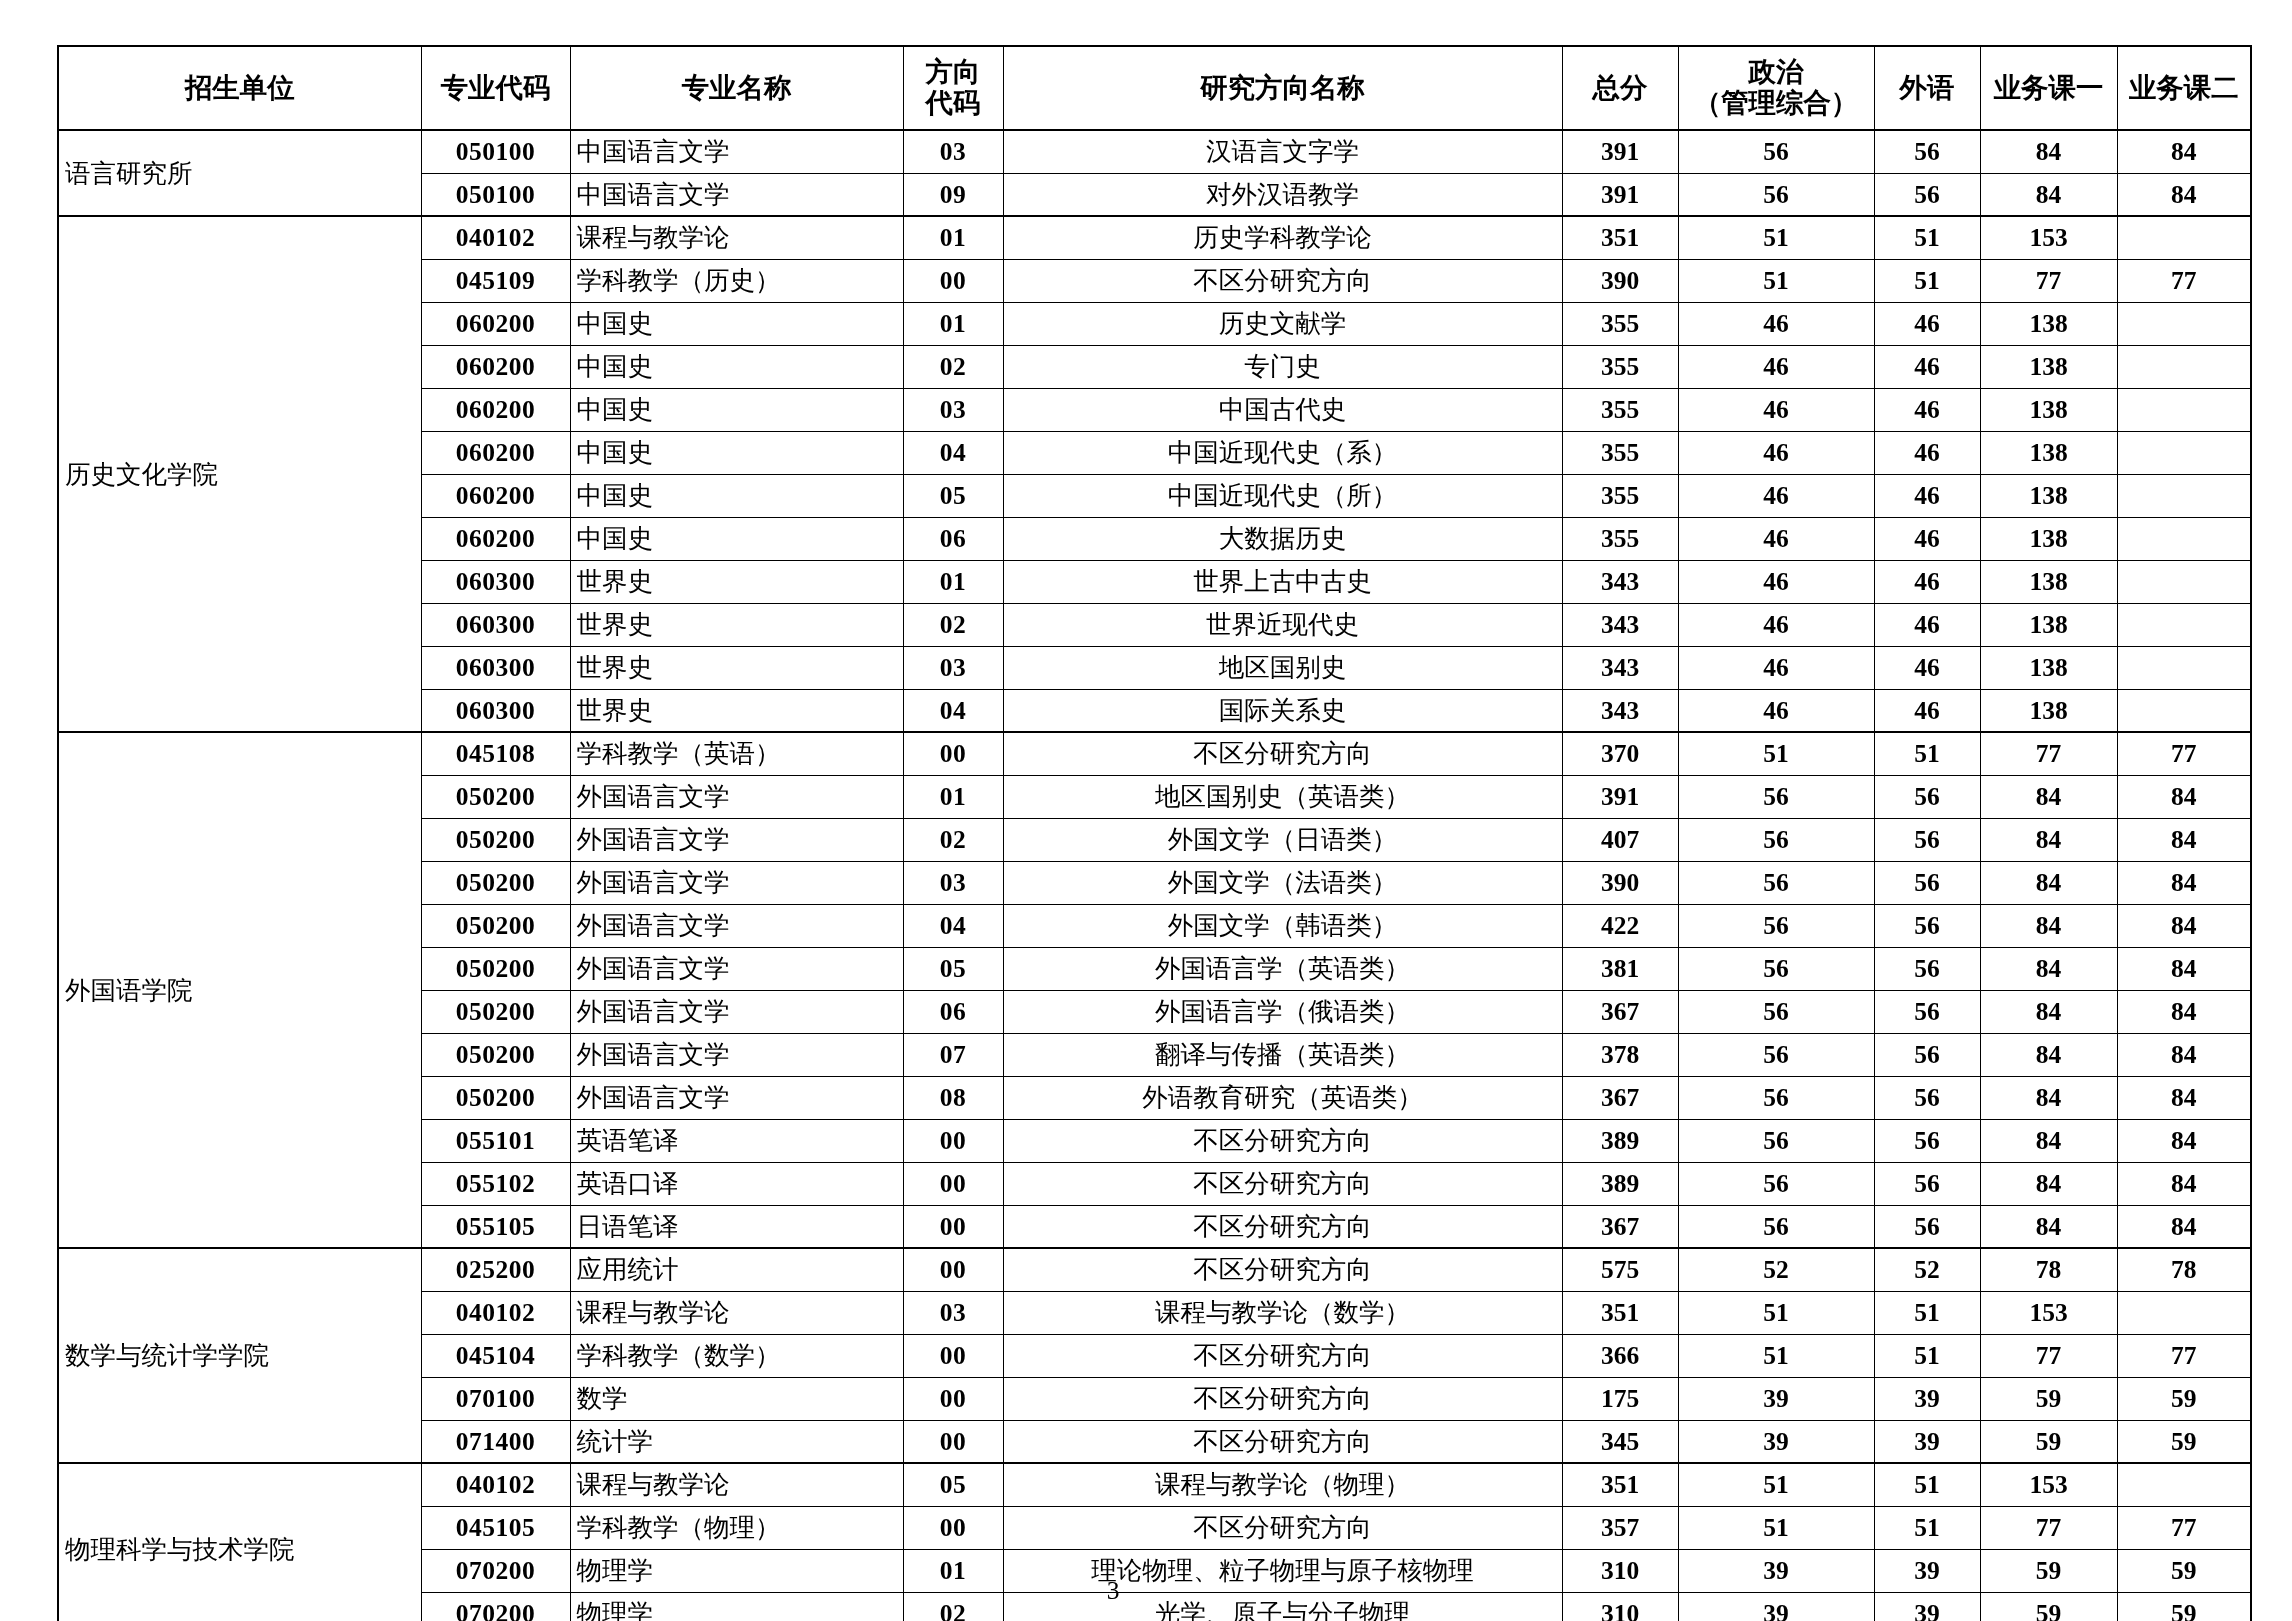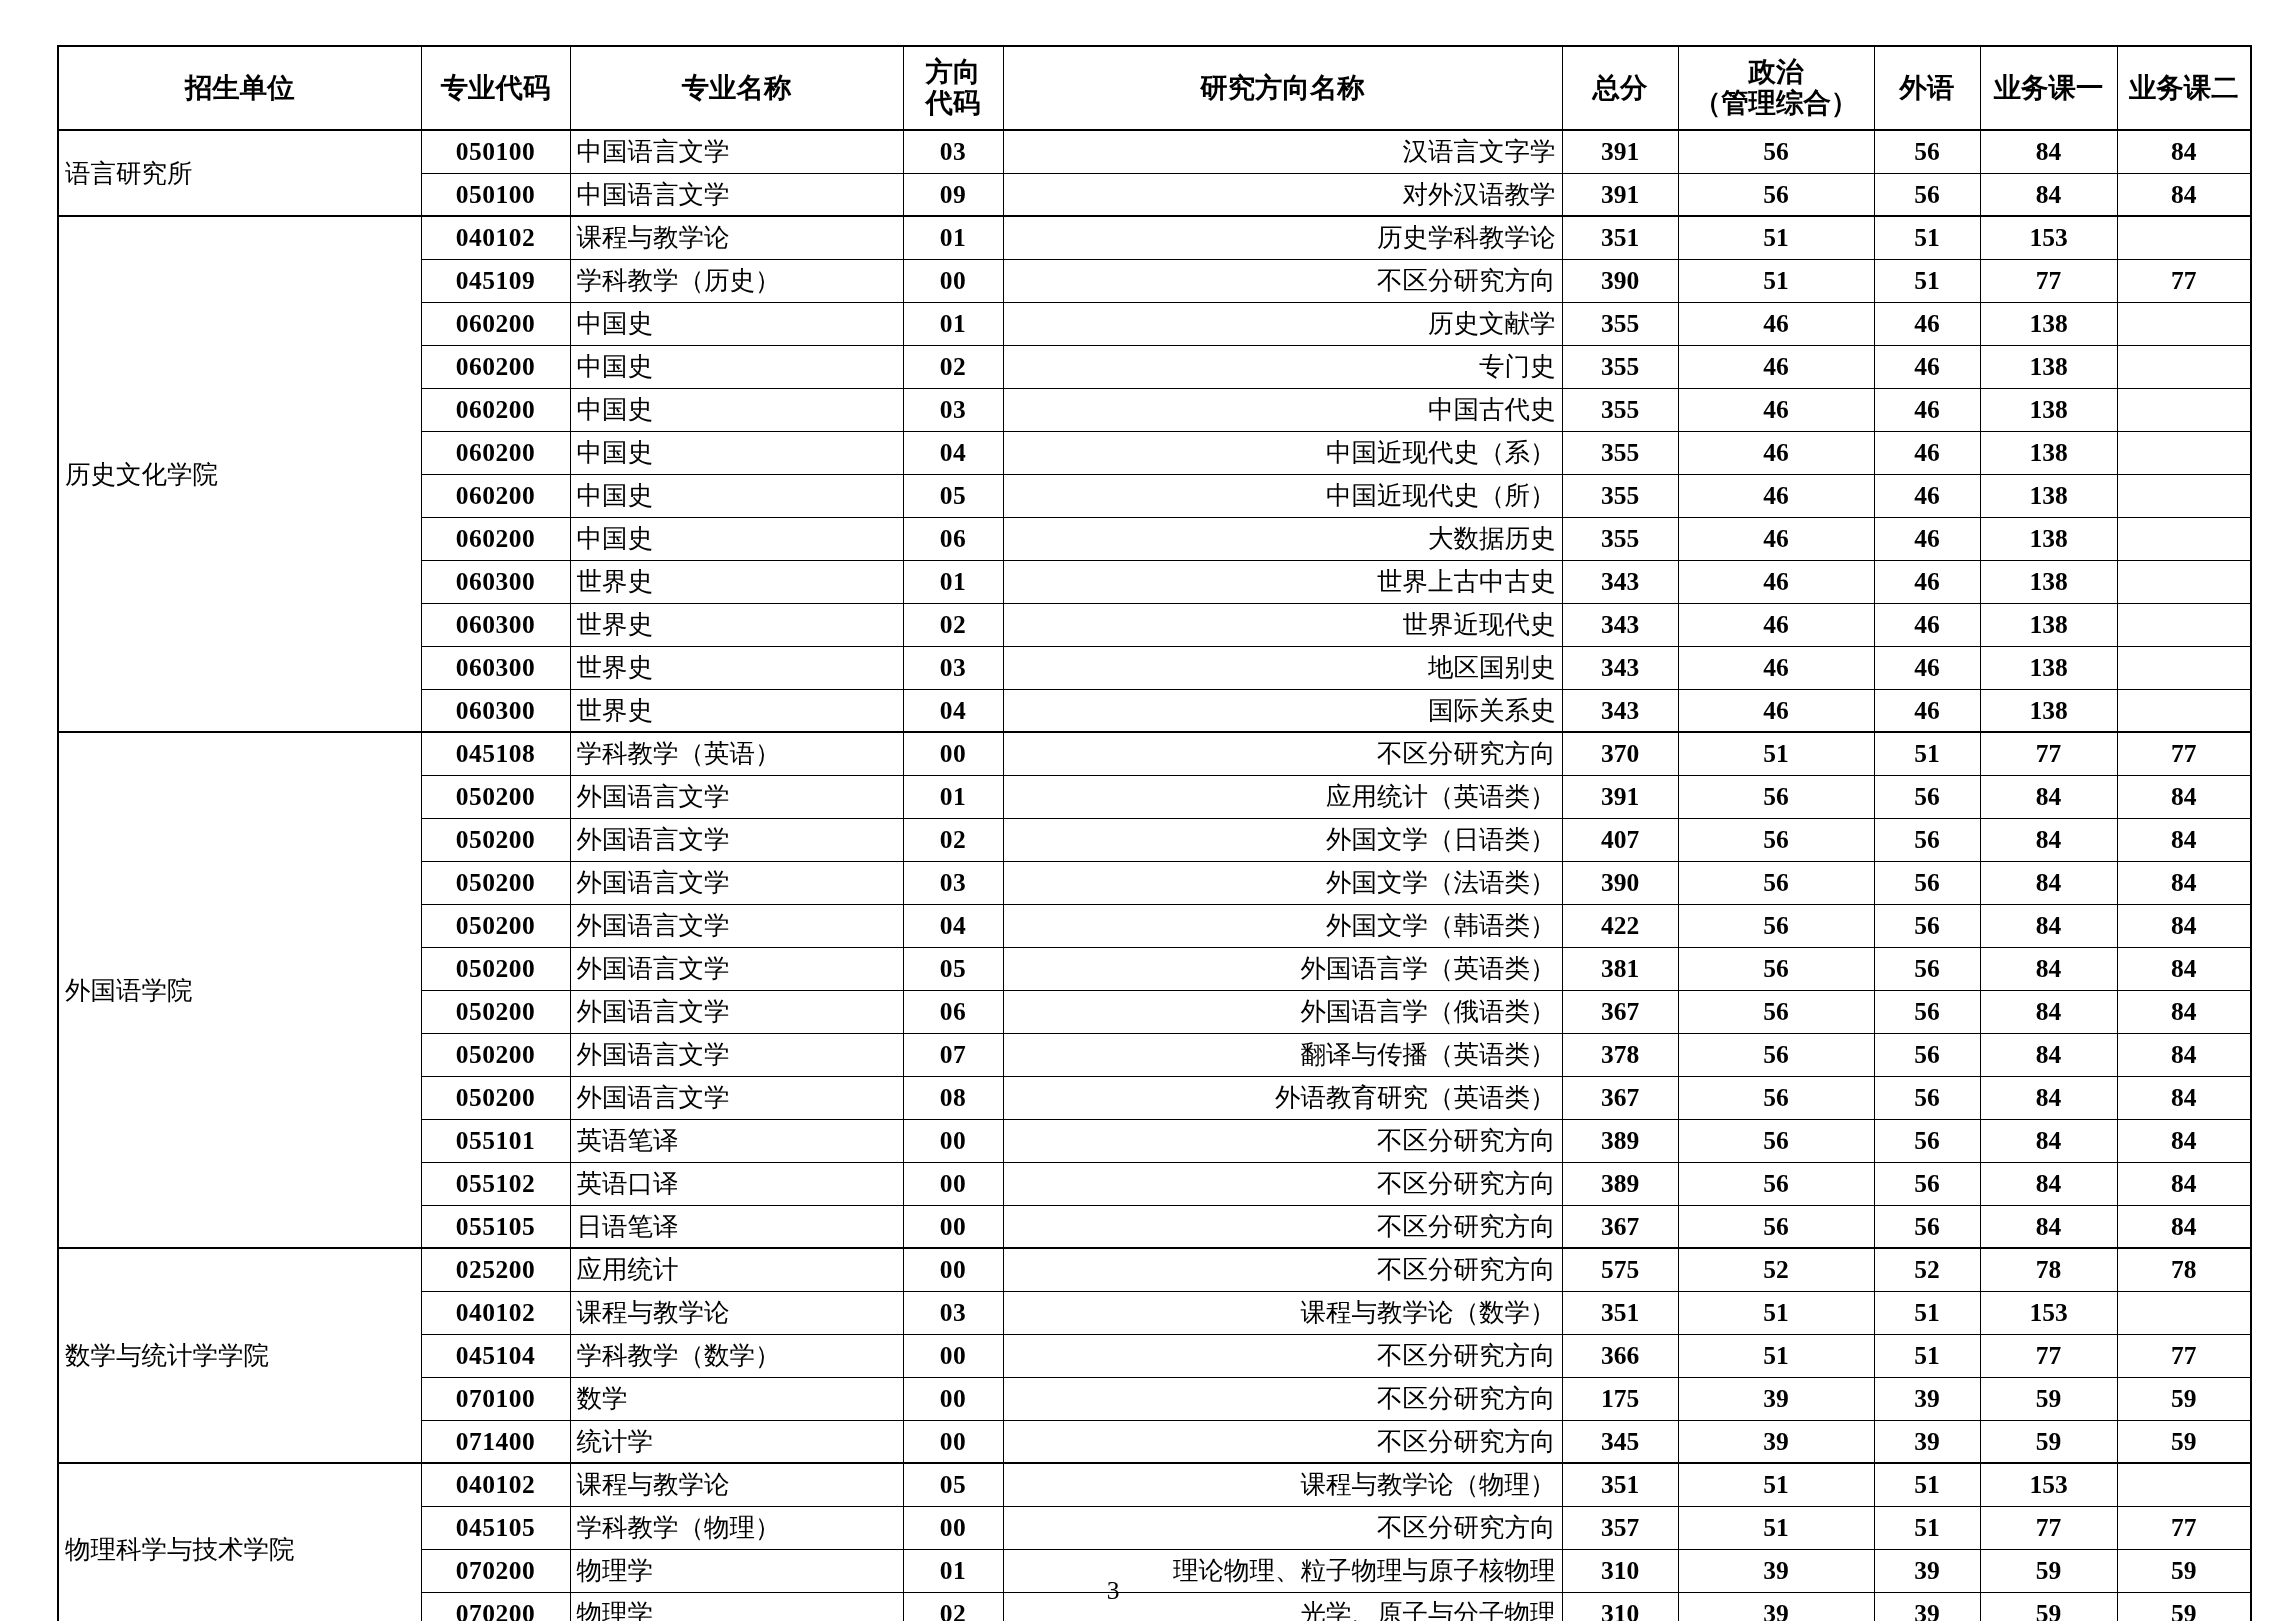--- a/index.html
+++ b/index.html
@@ -83,21 +83,21 @@
   td.mname { text-align: left; }
   td.dcode {
     text-align: center;
     font-weight: bold;
     font-family: "Liberation Sans", "DejaVu Sans", sans-serif;
     font-size: 26.5px;
     letter-spacing: 0.5px;
     border-left: 2px solid #000;
     border-right: 2px solid #000;
   }
-  td.dname { text-align: right; }
+  td.dname { text-align: center; }
   td.num {
     text-align: center;
     font-weight: bold;
     font-family: "Liberation Sans", "DejaVu Sans", sans-serif;
     font-size: 26.5px;
   }
   td.total { border-left: 2px solid #000; }
 
   .page-number {
     position: absolute;
@@ -328,21 +328,21 @@
           <td class="num total">370</td>
           <td class="num">51</td>
           <td class="num">51</td>
           <td class="num">77</td>
           <td class="num">77</td>
         </tr>
         <tr>
           <td class="mcode">050200</td>
           <td class="mname">外国语言文学</td>
           <td class="dcode">01</td>
-          <td class="dname">应用统计（英语类）</td>
+          <td class="dname">地区国别史（英语类）</td>
           <td class="num total">391</td>
           <td class="num">56</td>
           <td class="num">56</td>
           <td class="num">84</td>
           <td class="num">84</td>
         </tr>
         <tr>
           <td class="mcode">050200</td>
           <td class="mname">外国语言文学</td>
           <td class="dcode">02</td>

